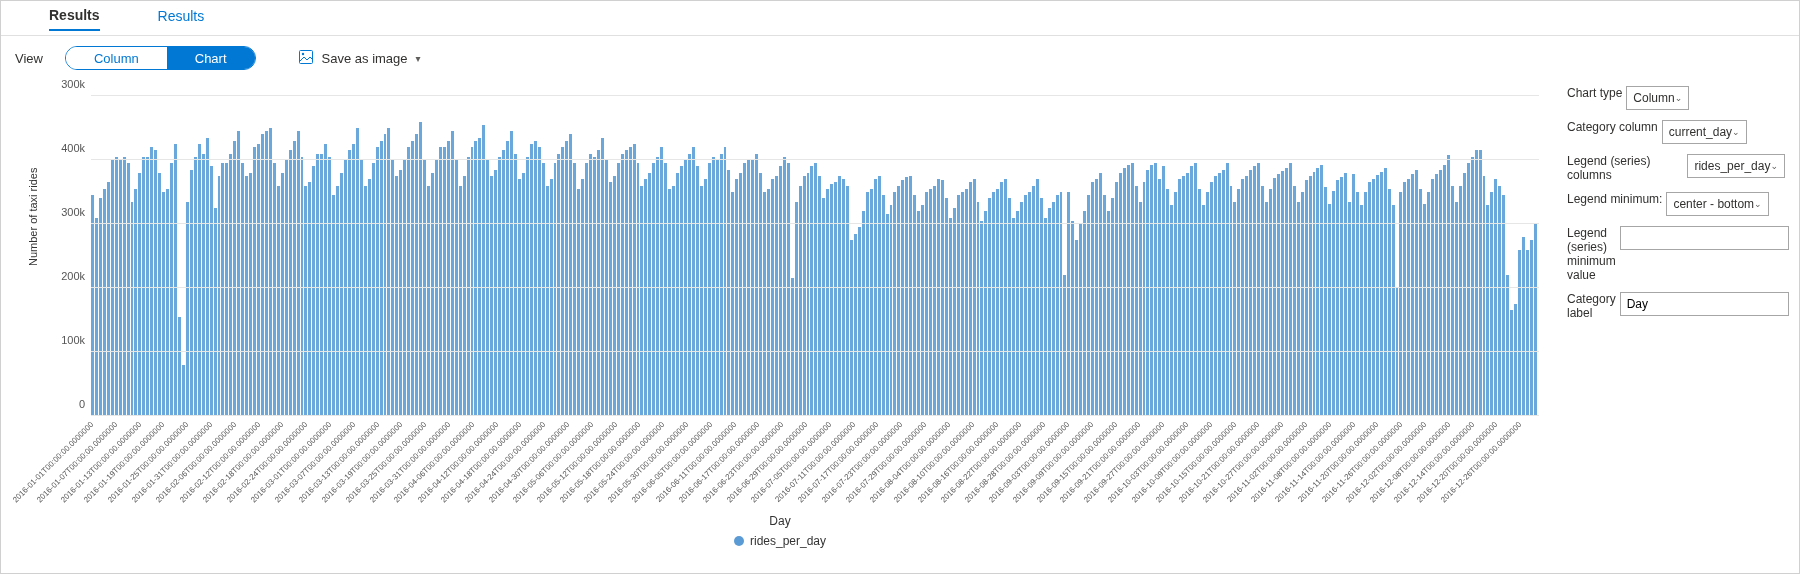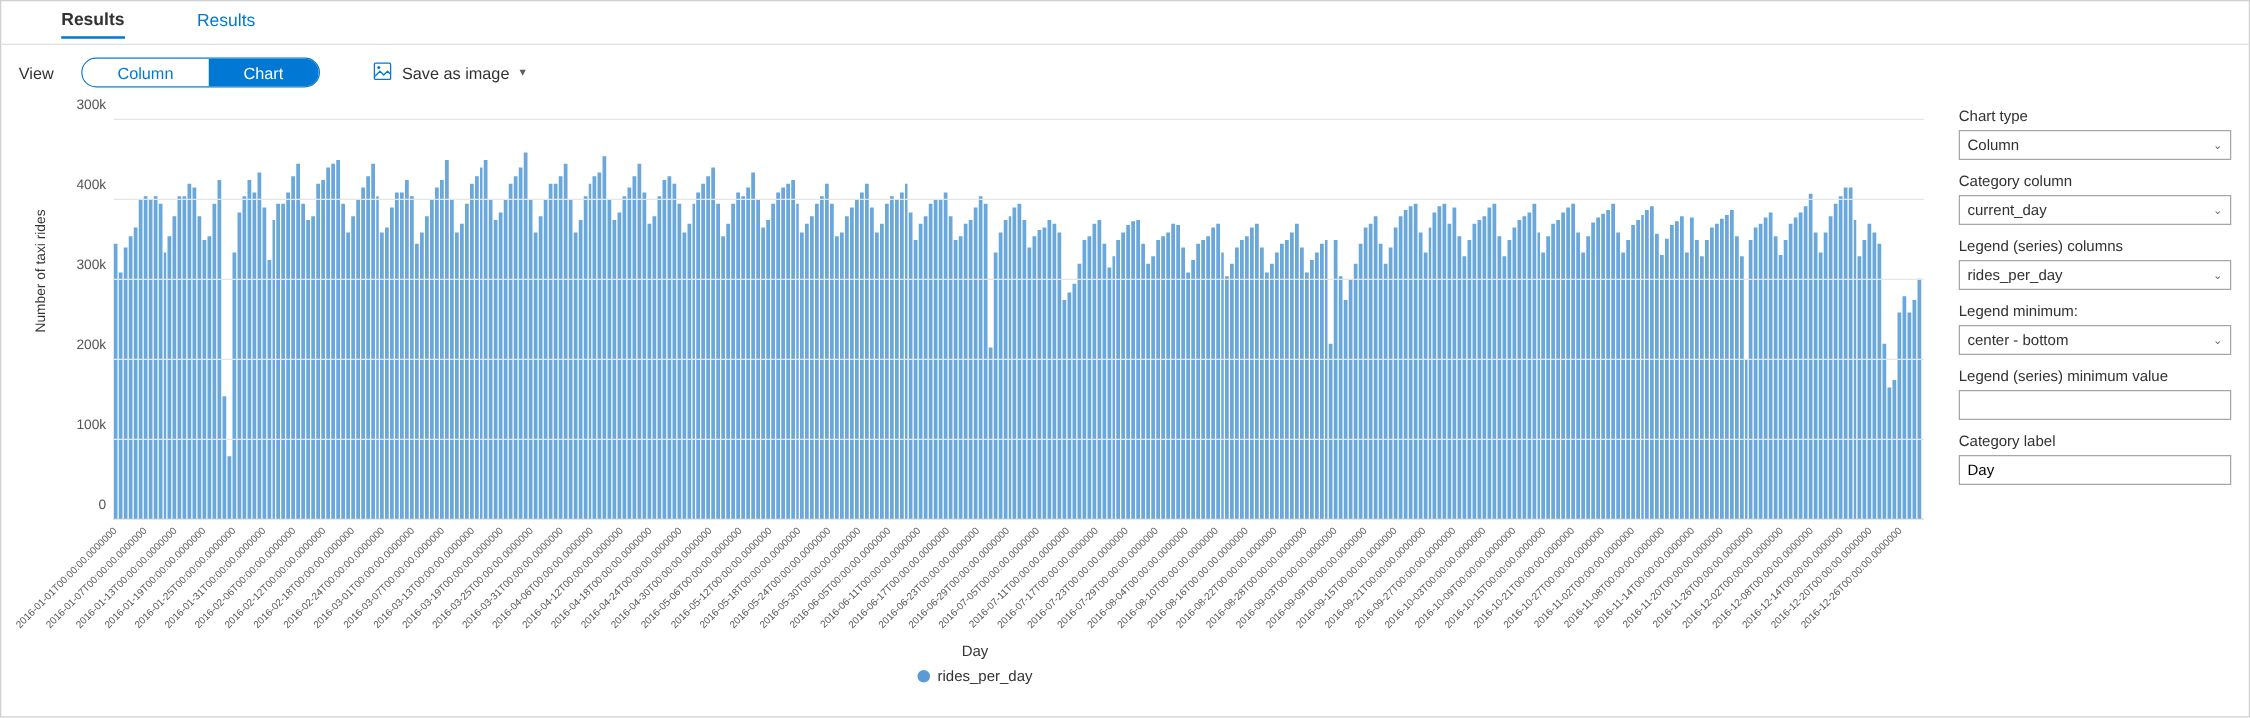--- a/index.html
+++ b/index.html
@@ -72,21 +72,21 @@
   .chart-panel { flex:1; position:relative; padding: 10px 0 0 0; }
   .side-panel {
     width: 240px;
     border-left: 0px solid transparent;
     padding: 10px 14px 0 8px;
     display:flex;
     flex-direction:column;
     gap:10px;
     font-size:12px;
   }
-  .side-field { display:flex; flex-direction:column; gap:4px; }
+  .side-field { display:flex; flex-direction:row; gap:4px; }
   .side-field label { color:#323130; }
   .side-field .control {
     border:1px solid #a6a6a6;
     height:24px;
     display:flex;
     align-items:center;
     justify-content:space-between;
     padding:0 6px;
     background:#fff;
     font-size:12px;

